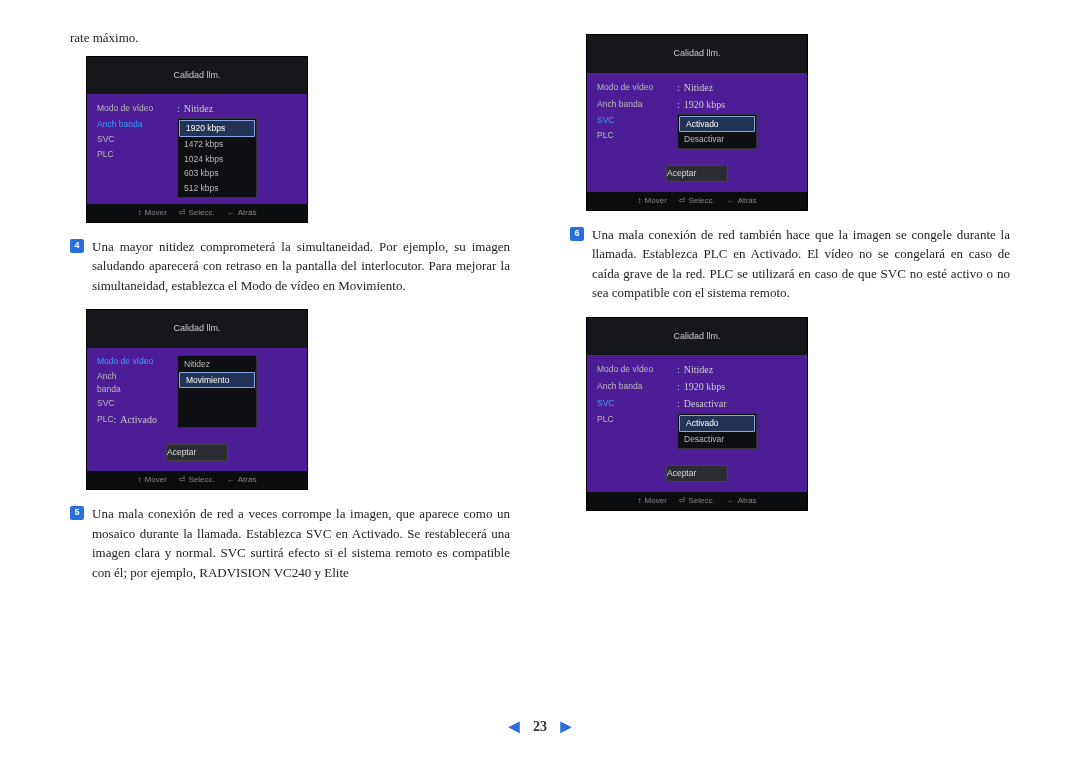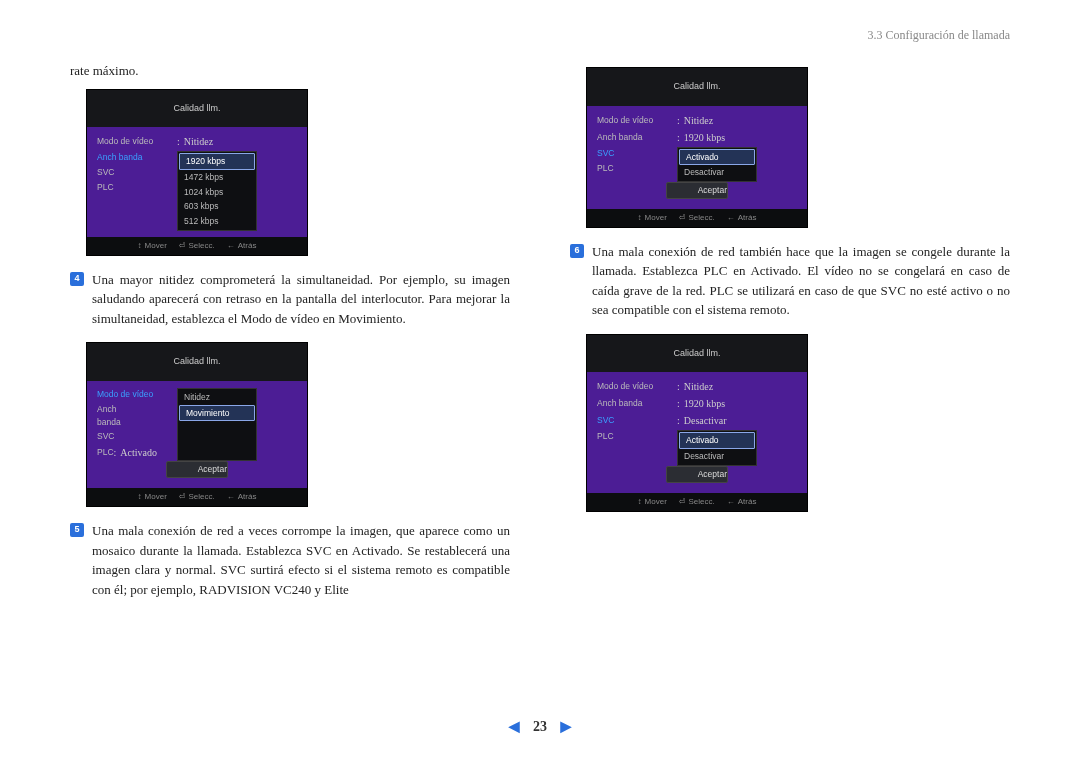--- a/index.html
+++ b/index.html
@@ -116,23 +116,23 @@
     color: #bbb;
   }
   .ui-dropdown .opt.sel {
     border: 1px solid #8aa7e8;
     background: #233356;
     color: #fff;
     margin: 0 1px;
     border-radius: 1px;
   }
   .ui-accept {
-    margin: 0 auto 4px auto;
+    margin: 16px auto 4px auto;
     width: 60px;
-    text-align: right;
+    text-align: left;
     background: #2b2d33;
     border: 1px solid #444;
     border-radius: 2px;
     padding: 1px 0;
     font-size: 8.5px;
     color: #ddd;
   }
   .ui-footer {
     background: #0c0d0f;
     padding: 3px 8px;
@@ -159,21 +159,20 @@
     color: #2a6fdb;
     font-size: 14px;
     margin: 0 10px;
     cursor: pointer;
   }
 </style>
 </head>
 <body>
 
 <div class="page">
-  <div class="header-right">3.3 Configuración de llamada</div>
 
   <div class="columns">
 
     <div class="col">
       <div class="lead-text">rate máximo.</div>
 
       <div class="ui-shot">
         <div class="ui-title">Calidad  llm.</div>
         <div class="ui-body">
           <div class="ui-row">

